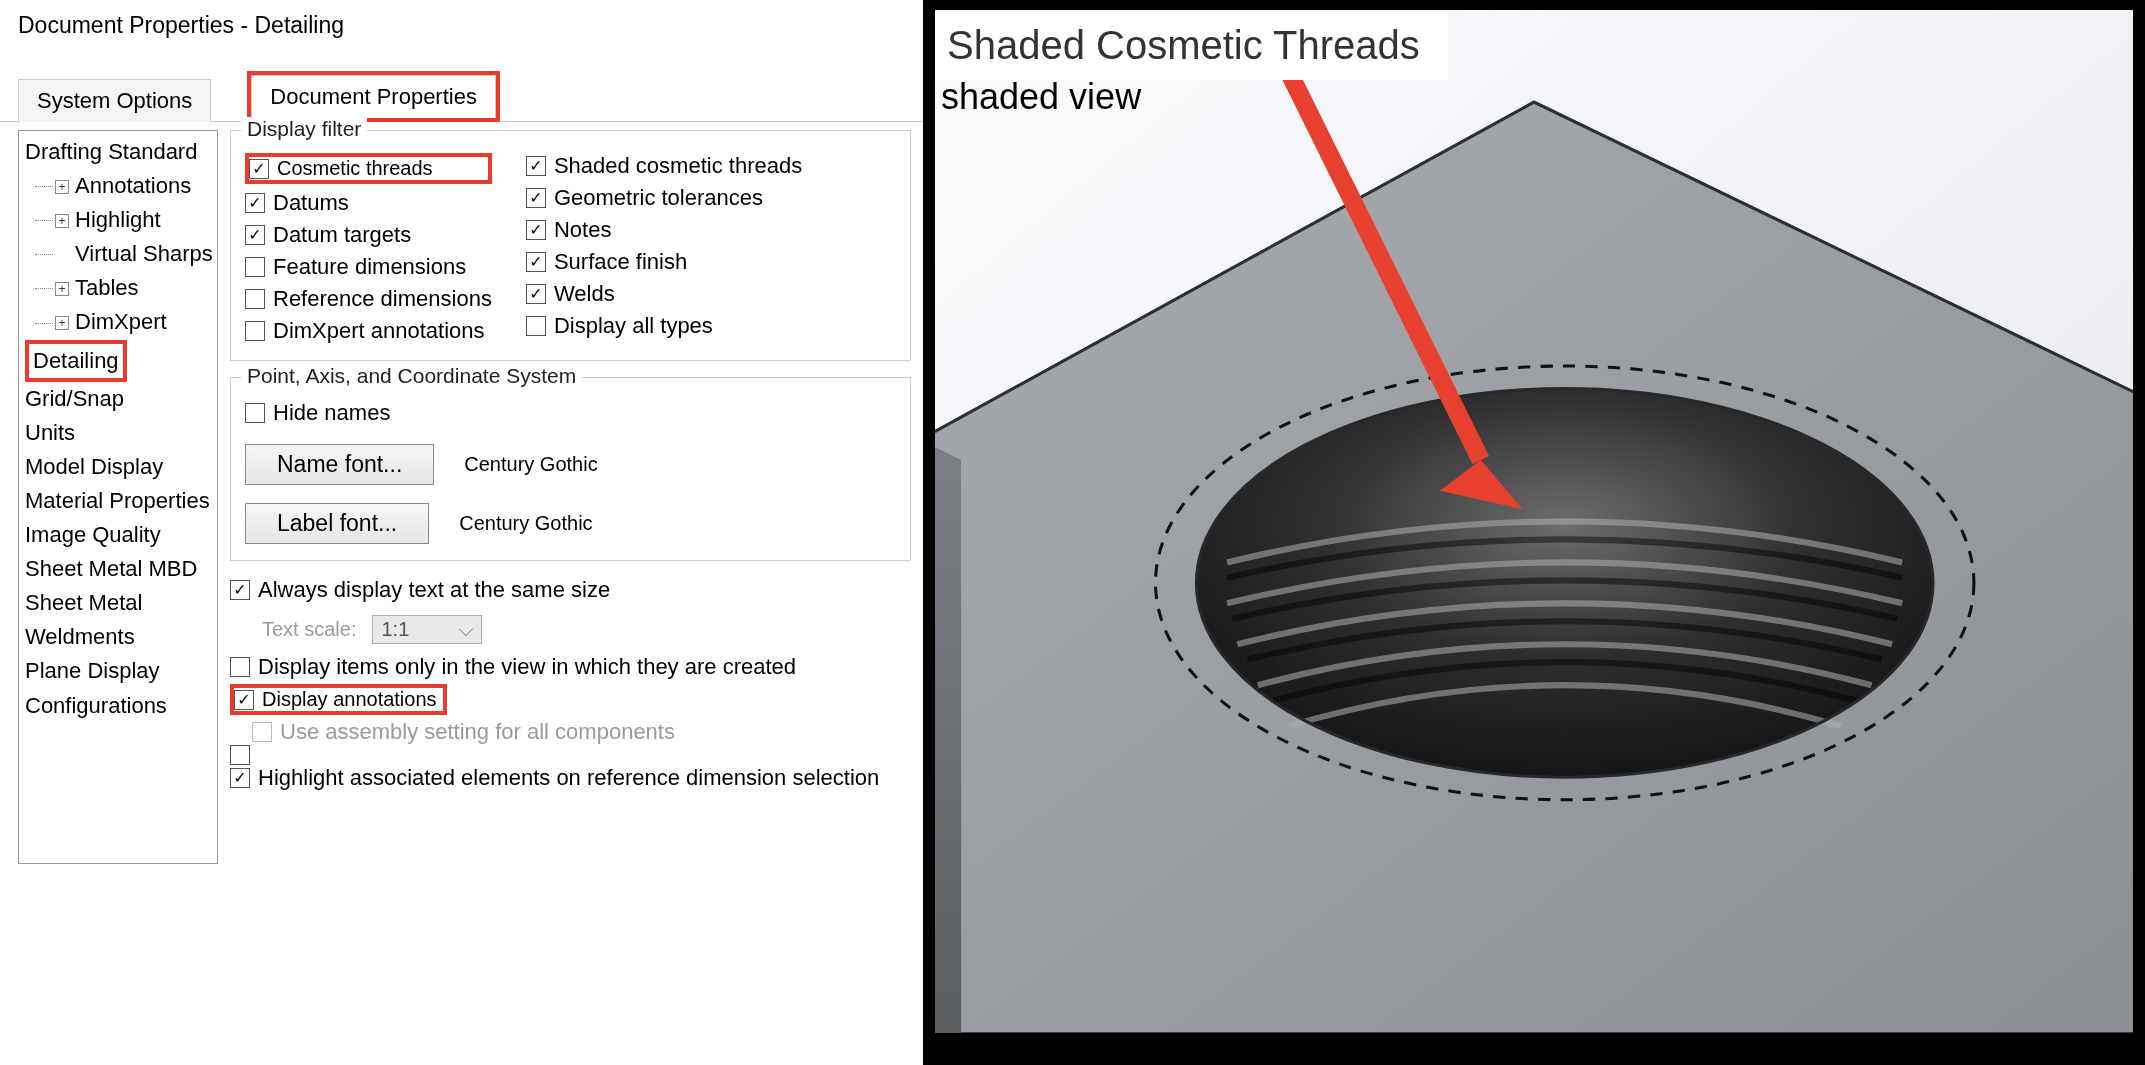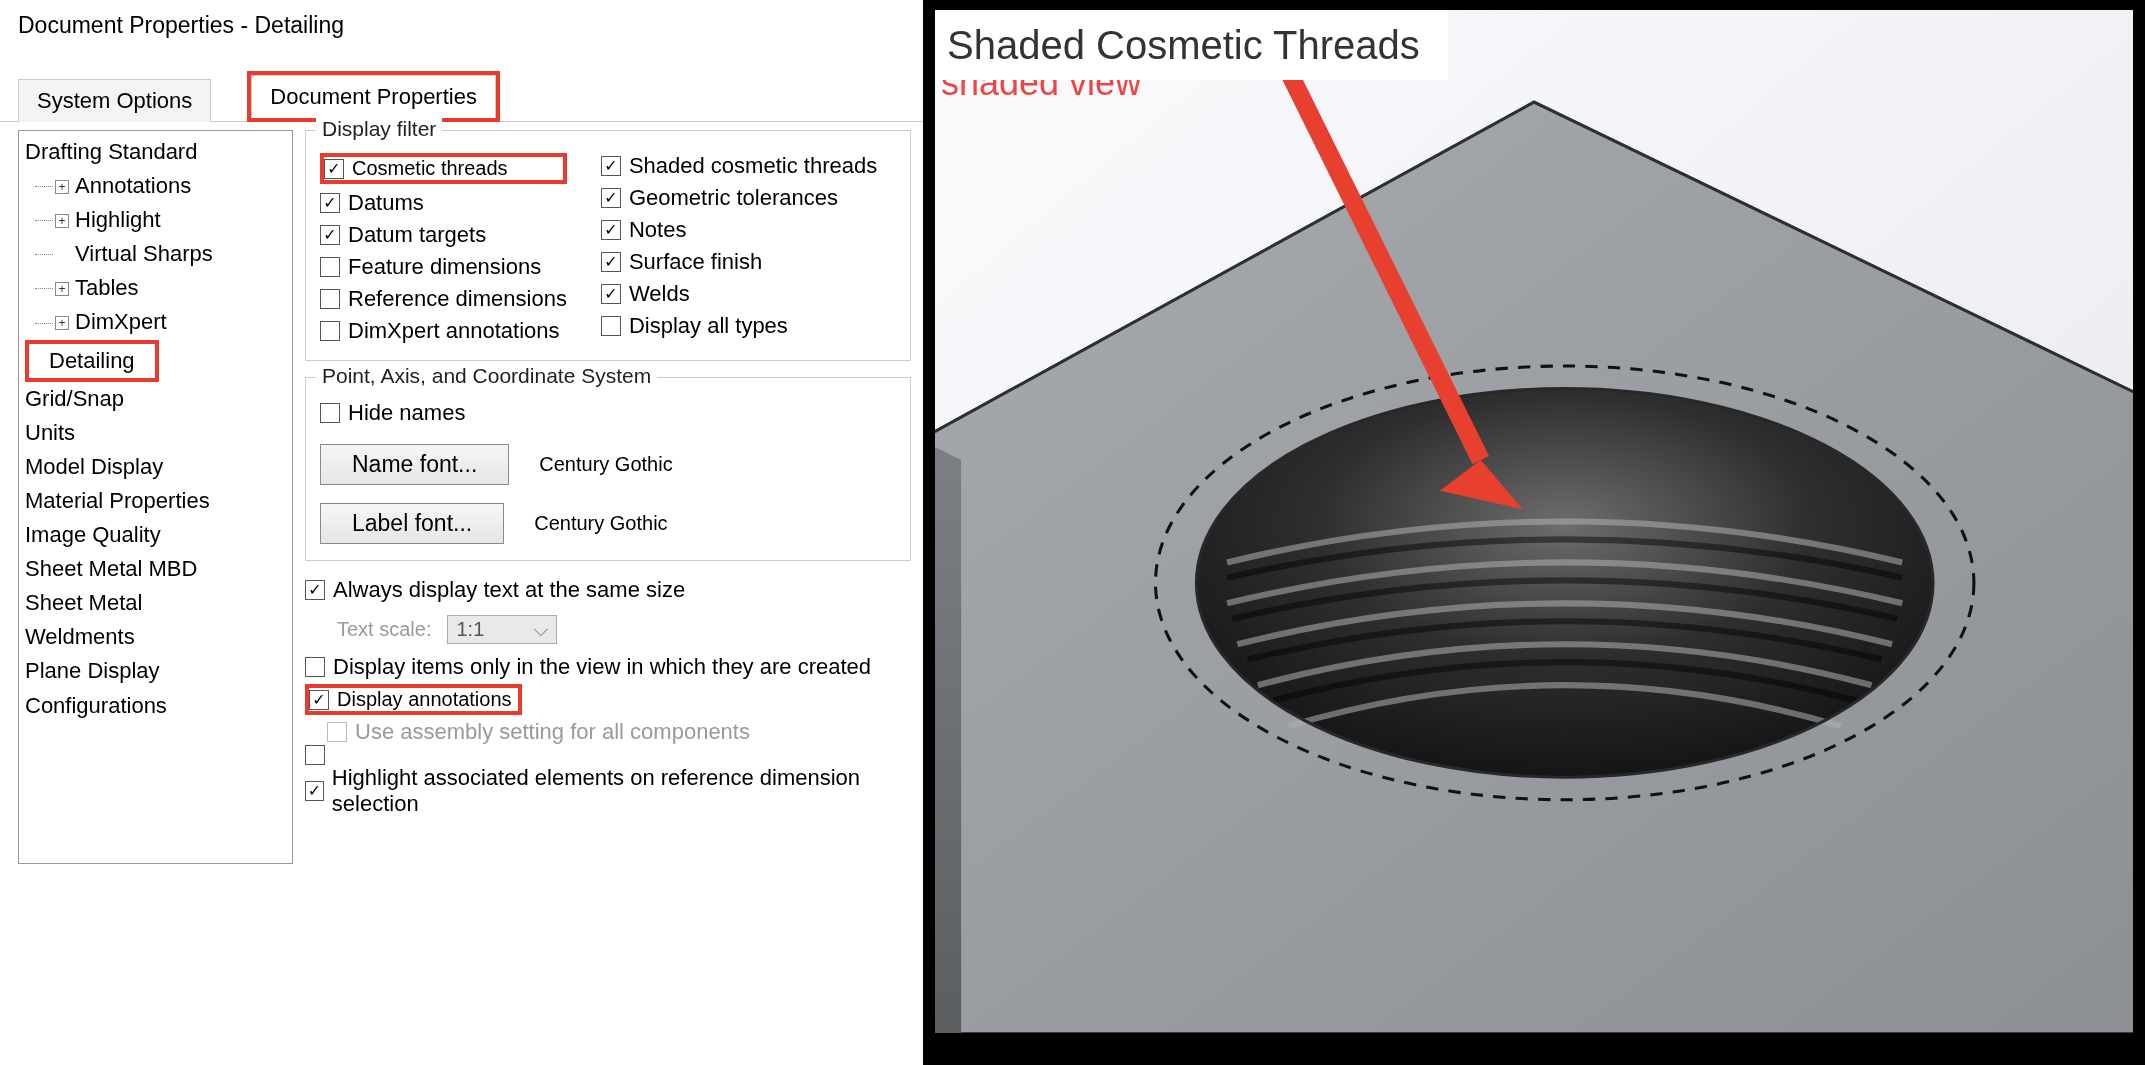--- a/index.html
+++ b/index.html
@@ -58,21 +58,21 @@
     border-top: 1px solid #ccc;
     margin-top: -1px;
   }
   .body-area {
     display: flex;
     padding: 8px 0 0 18px;
   }
 
   
   .tree {
-    width: 275px;
+    width: 200px;
     border: 1px solid #999;
     padding: 4px 6px 140px 6px;
     font-size: 22px;
     line-height: 1.55;
   }
   .tree-item { white-space: nowrap; }
   .ti-top { }
   .ti-child { padding-left: 30px; position: relative; }
   .ti-child::before {
     content: "";
@@ -87,21 +87,21 @@
     font-size: 12px; line-height: 12px;
     text-align: center;
     vertical-align: 2px;
     margin-right: 6px;
     color: #333;
     background: #fff;
   }
   .ti-selected {
     display: inline-block;
     border: 4px solid #ea3b2f;
-    padding: 0 20px;
+    padding: 0 4px;
   }
 
   
   .settings { flex: 1; padding: 0 12px; }
 
   .group {
     border: 1px solid #ccc;
     position: relative;
     padding: 22px 14px 16px 14px;
     margin-bottom: 16px;
@@ -164,23 +164,23 @@
     height: 70px;
     padding: 0 28px 0 12px;
     background: #fff;
     display:flex; align-items:center;
     font-size: 40px;
     color: #333;
     z-index: 5;
   }
   .subcaption {
     position:absolute;
-    left: 6px; top: 52px;
+    left: 6px; top: 66px;
     font-size: 36px;
-    color: #ef4444;
+    color: #000000;
     z-index: 4;
   }
   .scene {
     position:absolute; inset:0;
     overflow:hidden;
   }
   .scene svg { width:100%; height:100%; display:block; }
 </style>
 </head>
 <body>

